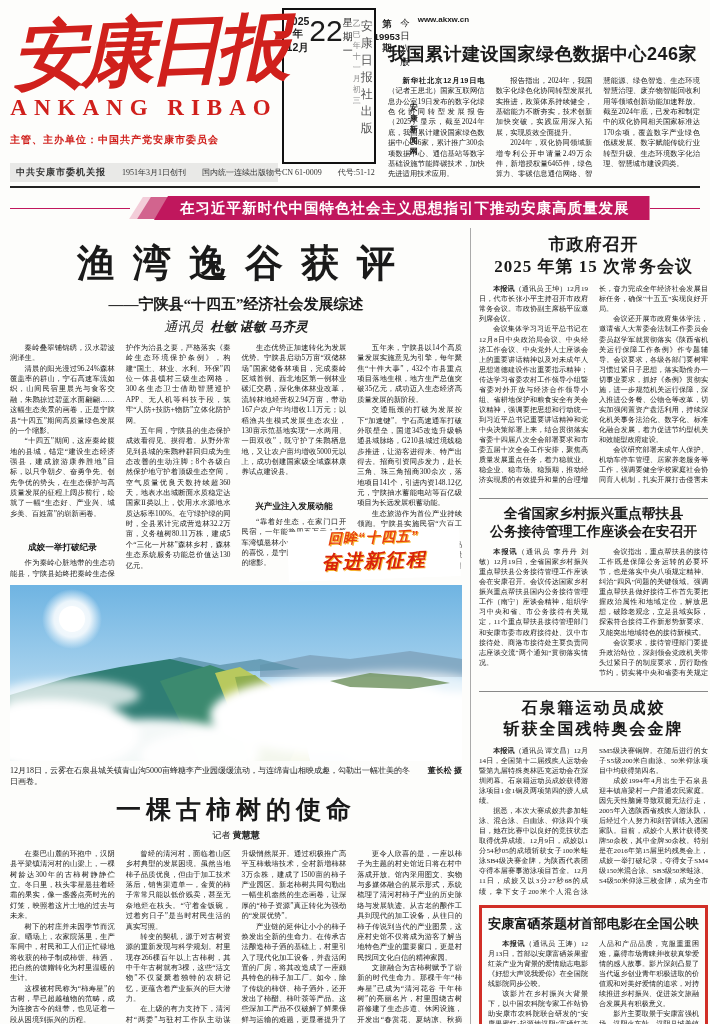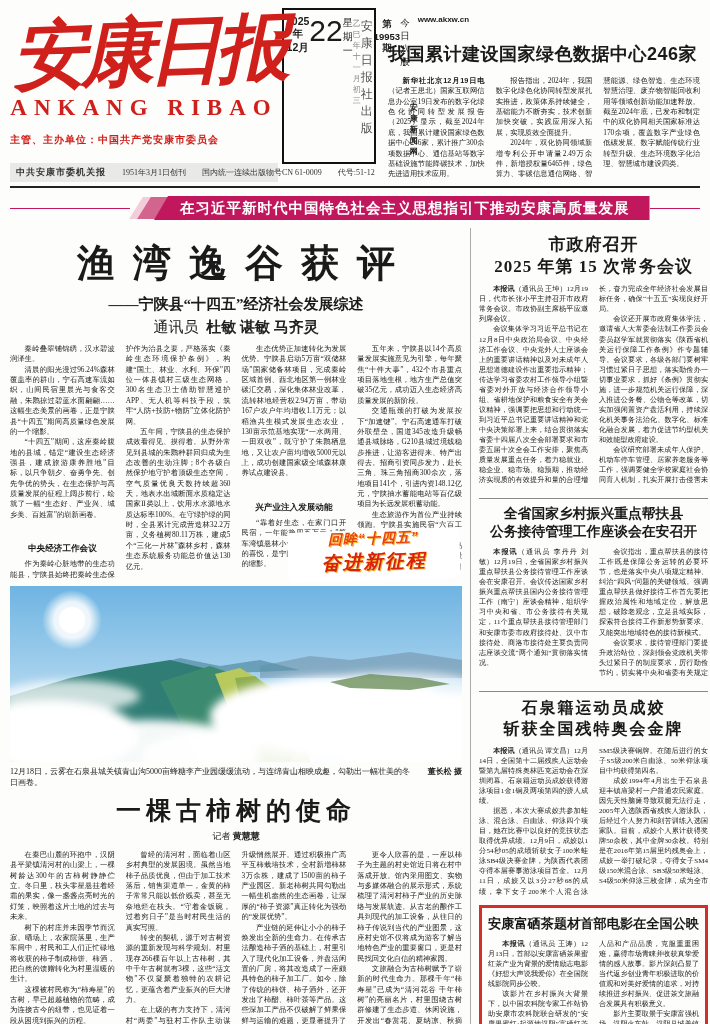--- a/index.html
+++ b/index.html
@@ -51,21 +51,21 @@
   .cols{text-align:justify;font-size:7.3px;line-height:1.42;column-gap:11px;column-fill:auto;overflow:hidden;}
   .cols p{margin:0;text-indent:2em;}
   .cols p b{font-family:"Liberation Sans",sans-serif;}
   .cols h4.subhead{font-family:"Liberation Sans",sans-serif;font-size:8.6px;text-align:center;
                    text-indent:0;margin:22px 0 5px;}
   .cols3{column-count:3;height:112px;}
   
   .q-head{font-family:"Liberation Sans",sans-serif;font-weight:bold;font-size:38px;text-align:center;
           letter-spacing:18px;margin:10px 0 2px;text-indent:18px;}
   .q-sub{font-size:15px;text-align:center;font-weight:bold;margin:6px 0 2px;}
-  .q-byline{font-size:15px;text-align:center;margin:4px 0 7px;color:#222;}
+  .q-byline{font-size:13px;text-align:center;margin:4px 0 7px;color:#222;font-style:italic;}
   .q-byline b{margin-left:4px;}
   .q-body{column-count:4;height:238px;position:relative;}
   .slogan{position:absolute;right:0;bottom:0;width:172px;height:50px;background:#fff;
           text-align:center;transform:rotate(-2deg);font-family:"Liberation Sans",sans-serif;}
   .slogan .g1{display:block;font-size:14px;font-weight:bold;font-style:italic;color:#e8430e;
               text-shadow:1px 1px 0 #f7b733;letter-spacing:1px;}
   .slogan .g2{display:block;font-size:19px;font-weight:bold;font-style:italic;color:#d8230b;
               text-shadow:1px 1px 0 #f7b733;margin-top:1px;letter-spacing:2px;}
   
   .photo{position:relative;width:452px;height:176px;margin-top:4px;overflow:hidden;}
@@ -146,21 +146,21 @@
         <h1 class="q-head">渔湾逸谷获评</h1>
         <div class="q-sub">——宁陕县“十四五”经济社会发展综述</div>
         <div class="q-byline">
           <span>通讯员</span>
           <b>杜敏 谌敏 马齐灵</b>
         </div>
         <div class="cols q-body">
         <p>秦岭叠翠铺锦绣，汉水碧波润泽生。</p>
             <p>清晨的阳光漫过96.24%森林覆盖率的群山，宁石高速车流如织，山间民宿里晨光与食客交融，朱鹮掠过碧蓝水面翩翩……这幅生态美景的画卷，正是宁陕县“十四五”期间高质量绿色发展的一个缩影。</p>
             <p>“十四五”期间，这座秦岭腹地的县城，锚定“建设生态经济强县，建成旅游康养胜地”目标，以只争朝夕、奋勇争先、创先争优的势头，在生态保护与高质量发展的征程上阔步前行，绘就了一幅“生态好、产业兴、城乡美、百姓富”的崭新画卷。</p>
-            <h4 class="subhead">中央经济工作会议</h4>
+            <h4 class="subhead">成姣一举打破纪录</h4>
             <p>作为秦岭心脏地带的生态功能县，宁陕县始终把秦岭生态保护作为治县之要，严格落实《秦岭生态环境保护条例》，构建“国土、林业、水利、环保”四位一体县镇村三级生态网格，300名生态卫士借助智慧巡护APP、无人机等科技手段，筑牢“人防+技防+物防”立体化防护网。</p>
             <p>五年间，宁陕县的生态保护成效看得见、摸得着。从野外常见到县城的朱鹮种群回归成为生态改善的生动注脚；8个各级自然保护地守护着顶级生态空间，空气质量优良天数持续超360天，地表水出城断面水质稳定达国家Ⅱ类以上，饮用水水源地水质达标率100%。在守绿护绿的同时，全县累计完成营造林32.2万亩，义务植树80.11万株，建成5个“三化一片林”森林乡村，森林生态系统服务功能总价值达130亿元。</p>
             <p>生态优势正加速转化为发展优势。宁陕县启动5万亩“双储林场”国家储备林项目，完成秦岭区域首例、西北地区第一例林业碳汇交易，深化集体林业改革，流转林地经营权2.94万亩，带动167户农户年均增收1.1万元；以稻渔共生模式发展生态农业，130亩示范基地实现“一水两用、一田双收”，既守护了朱鹮栖息地，又让农户亩均增收5000元以上，成功创建国家级全域森林康养试点建设县。</p>
             <h4 class="subhead">兴产业注入发展动能</h4>
             <p>“靠着好生态，在家门口开民宿，一年能挣四五万元！”筒车湾镇悬林小舍民宿业主陈雪梅的喜悦，是宁陕县生态经济崛起的缩影。</p>
             <p>五年来，宁陕县以14个高质量发展实施意见为引擎，每年聚焦“十件大事”，432个市县重点项目落地生根，地方生产总值突破35亿元，成功迈入生态经济高质量发展的新阶段。</p>
             <p>交通瓶颈的打破为发展按下“加速键”。宁石高速通车打破外联壁垒，国道345改造升级畅通县域脉络，G210县城过境线稳步推进，让游客进得来、特产出得去。招商引资同步发力，赴长三角、珠三角招商300余次，落地项目141个，引进内资148.12亿元，宁陕抽水蓄能电站等百亿级项目为长远发展积蓄动能。</p>
             <p>生态旅游作为首位产业持续领跑。宁陕县实施民宿“六百工程”，招引11家顶尖民宿品牌，建成29个民宿集群、263个精品民宿，渔湾逸谷获评“国家甲级旅游民宿”；38个重点旅游项目落地见效，建成运营国家4A级景区1个、3A级景区3个，获评“省级全域旅游示范区”称号。全民文旅IP“村light大赛”更是火爆出圈，350余个原生态节目吸引2600余名群众登台，全网话题曝光量超12亿元，5次登上央视，直播带动旅游接待量同比增长40%，坡口街区夜茶餐饮消费超3000万元，农产品线上销售额达4500万元，全县累计接待游客314.81万人次，实现旅游花费15.17亿元，同比增长74.16%、60.8%。</p>
           </div>
         <div style="position:relative;">

